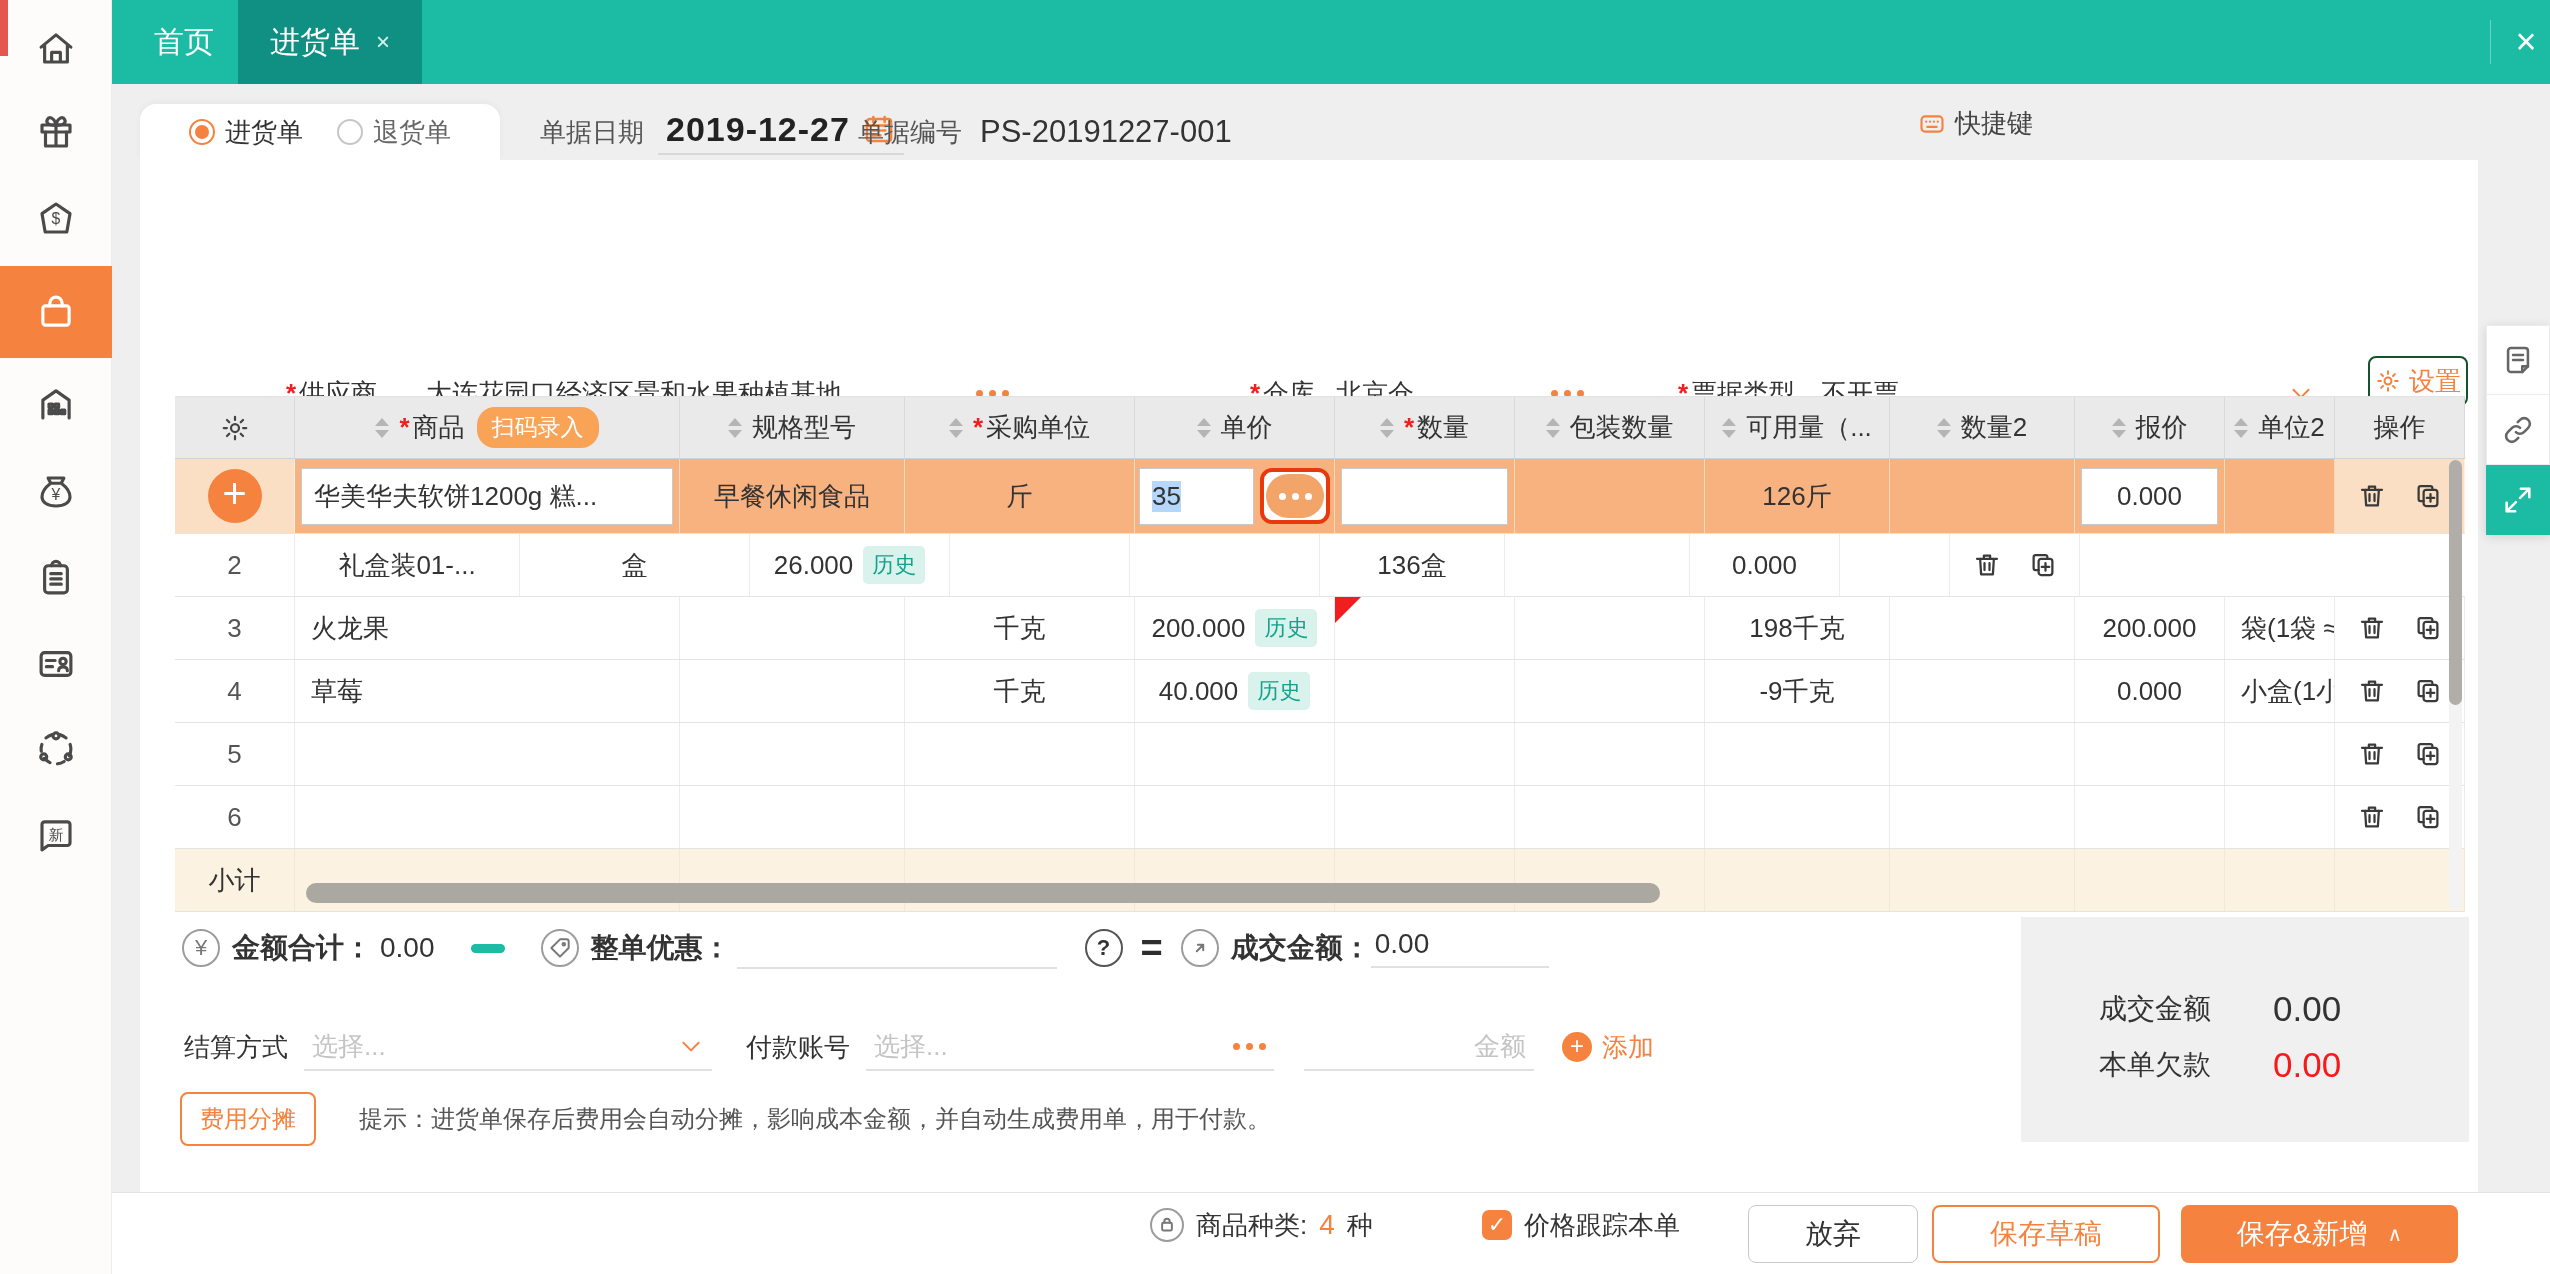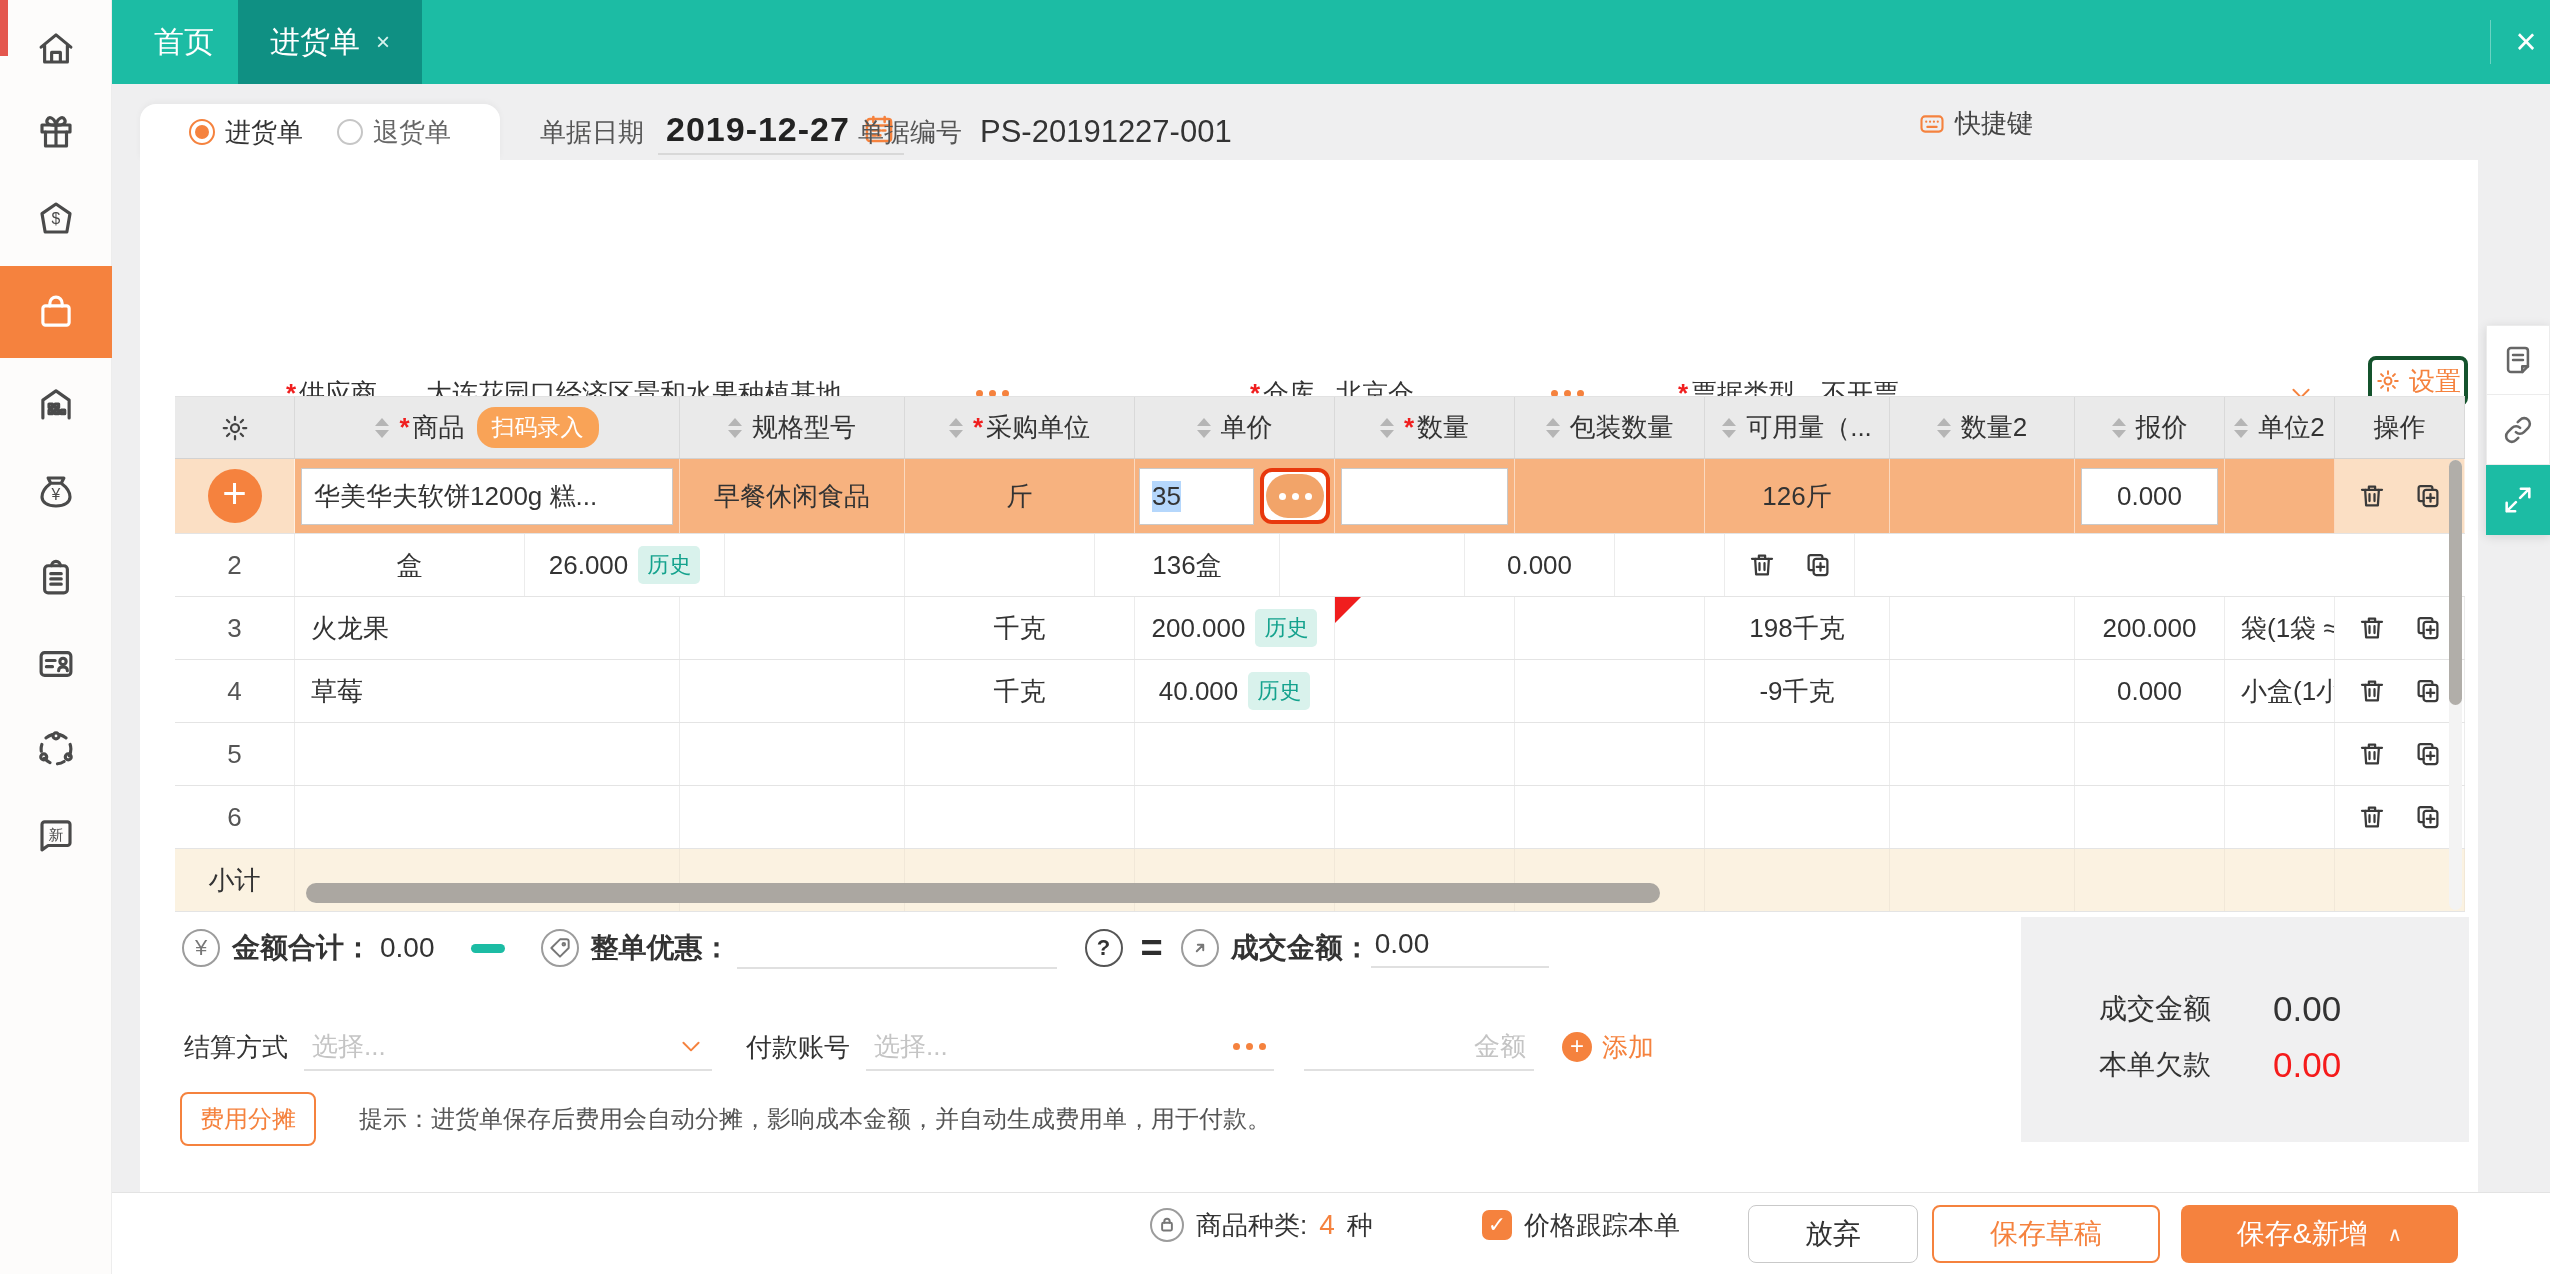--- a/index.html
+++ b/index.html
@@ -44,21 +44,21 @@
   .vt-b { background:#fff; border:1px solid #D8D8D8; color:#8A8A8A; }
 
   
   .doc { position:absolute; left:140px; top:160px; width:2338px; height:1032px; background:#fff; }
 
   .flabel { position:absolute; width:170px; text-align:right; font-size:26px; color:#333; top:216px; }
   .req { color:#F01E1E; font-weight:700; margin-right:3px; }
   .ufield { position:absolute; top:206px; height:56px; border-bottom:2px solid #E3E3E3; display:flex; align-items:center; justify-content:space-between; font-size:26px; color:#333; padding:0 6px; }
   .fdots { display:inline-flex; gap:6px; }
   .fdots i { width:7px; height:7px; border-radius:50%; background:#F5823E; }
-  .settings-btn { position:absolute; left:2228px; top:196px; width:100px; height:50px; border:4px solid #14532d; border-radius:8px; color:#F5823E; display:flex; align-items:center; justify-content:center; gap:8px; font-size:26px; background:#fff; }
+  .settings-btn { position:absolute; left:2228px; top:196px; width:100px; height:50px; border:2px solid #14532d; border-radius:8px; color:#F5823E; display:flex; align-items:center; justify-content:center; gap:8px; font-size:26px; background:#fff; }
   .payrow { position:absolute; left:280px; top:264px; height:42px; display:flex; align-items:center; }
   .settle-badge { background:#F92A21; color:#fff; font-size:26px; padding:4px 12px; border-radius:4px; }
   .payable { color:#F92A21; font-size:27px; margin-left:14px; }
 
   
   .tbl { position:absolute; left:35px; top:236px; width:2290px; font-size:26px; color:#333; border-top:1px solid #E2E2E2; }
   .trow { display:flex; height:63px; background:#fff; border-bottom:1px solid #E4E4E4; position:relative; }
   .thead { height:62px; background:#EAEAEA; border-bottom:1px solid #D2D2D2; }
   .tc { flex:none; display:flex; align-items:center; justify-content:center; border-right:1px solid #ECECEC; position:relative; overflow:hidden; white-space:nowrap; }
   .thead .tc { border-right:1px solid #D9D9D9; font-weight:500; }
@@ -531,20 +531,23 @@
               <path d="M15.5 7V5.5A1.5 1.5 0 0014 4H6a1.5 1.5 0 00-1.5 1.5v9A1.5 1.5 0 006 16h2.5M14 10.5v6M11 13.5h6"></path>
             </svg>
           </span>
       </div>
     </div>
 
     <div class="trow">
       <div class="tc w1 rownum">
           <span>2</span>
         </div>
+      <div class="tc w3">
+          <span>礼盒装01-...</span>
+        </div>
       <div class="tc w4">
           <span>盒</span>
         </div>
       <div class="tc w5">
           <span>26.000</span>
           <span class="hist">历史</span>
         </div>
       <div class="tc w6"></div>
       <div class="tc w7"></div>
       <div class="tc w8">

